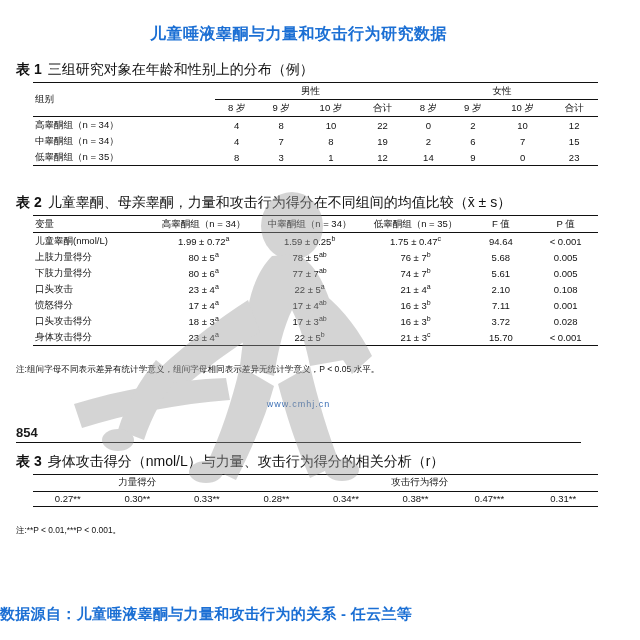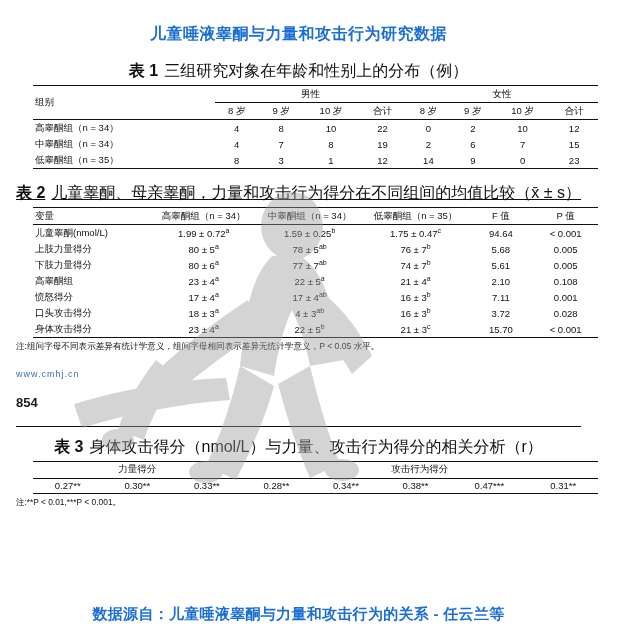--- a/index.html
+++ b/index.html
@@ -29,29 +29,27 @@
     font-weight: bold;
     padding-top: 24px;
     padding-bottom: 10px;
     letter-spacing: 0.5px;
   }
   .footer-title {
     position: absolute;
     left: 0;
     right: 0;
     bottom: 16px;
-    text-align: center;
     color: #1b6fd4;
     font-size: 15px;
     font-weight: bold;
     letter-spacing: 0.3px;
   }
   .tbl-caption {
-    text-align: center;
-    font-size: 16px;
+    font-size: 14px;
     color: #111;
     margin: 6px 0 3px 0;
   }
   .tbl-caption .cap-label {
     font-weight: bold;
     margin-right: 6px;
   }
   table.doc {
     width: 100%;
     border-collapse: collapse;
@@ -68,37 +66,37 @@
   .rule-bot td, .rule-bot th { border-bottom: 1.6px solid #111; }
   .rule-thin td, .rule-thin th { border-bottom: 0.8px solid #111; }
   .ctr { text-align: center; }
   .lft { text-align: left; }
   .sub-rule {
     border-bottom: 0.8px solid #111;
   }
   .note {
     font-size: 8.6px;
     color: #111;
-    margin-top: 3px;
+    margin-top: 18px;
     line-height: 1.35;
   }
   .watermark-line {
-    text-align: left;
+    text-align: center;
     font-size: 9px;
     color: #3b6fb5;
     letter-spacing: 1px;
-    margin-top: 16px;
+    margin-top: 23px;
   }
   .journal-bar {
     display: flex;
     justify-content: space-between;
     align-items: flex-end;
     margin-top: 16px;
     border-bottom: 1.1px solid #111;
-    padding-bottom: 16px;
+    padding-bottom: 2px;
   }
   .journal-bar .pageno {
     font-size: 13px;
     font-weight: bold;
   }
   .journal-bar .jtitle {
     font-size: 9px;
     font-style: italic;
     font-family: "Liberation Serif", serif;
   }
@@ -175,21 +173,21 @@
       <td class="ctr">1</td>
       <td class="ctr">12</td>
       <td class="ctr">14</td>
       <td class="ctr">9</td>
       <td class="ctr">0</td>
       <td class="ctr">23</td>
     </tr>
   </tbody>
     </table>
 
-  <div class="tbl-caption" style="margin-top:14px;text-decoration:underline;">
+  <div class="tbl-caption" style="margin-top:28px;">
     <span class="cap-label">表 2</span><span>儿童睾酮、母亲睾酮，力量和攻击行为得分在不同组间的均值比较（x̄ ± s）</span>
   </div>
 
   <table class="doc">
     <tbody>
         <tr class="rule-top rule-thin">
       <td class="lft" style="width:20%">变量</td>
       <td class="ctr" style="width:18%">高睾酮组（n = 34）</td>
       <td class="ctr" style="width:18%">中睾酮组（n = 34）</td>
       <td class="ctr" style="width:18%">低睾酮组（n = 35）</td>
@@ -214,39 +212,39 @@
     </tr>
     <tr>
       <td class="lft">下肢力量得分</td>
       <td class="ctr"><span>80 ± 6</span><sup class="ltr">a</sup></td>
       <td class="ctr"><span>77 ± 7</span><sup class="ltr">ab</sup></td>
       <td class="ctr"><span>74 ± 7</span><sup class="ltr">b</sup></td>
       <td class="ctr">5.61</td>
       <td class="ctr">0.005</td>
     </tr>
     <tr>
-      <td class="lft">高睾酮组</td>
+      <td class="lft">口头攻击</td>
       <td class="ctr"><span>23 ± 4</span><sup class="ltr">a</sup></td>
       <td class="ctr"><span>22 ± 5</span><sup class="ltr">a</sup></td>
       <td class="ctr"><span>21 ± 4</span><sup class="ltr">a</sup></td>
       <td class="ctr">2.10</td>
       <td class="ctr">0.108</td>
     </tr>
     <tr>
       <td class="lft">愤怒得分</td>
       <td class="ctr"><span>17 ± 4</span><sup class="ltr">a</sup></td>
       <td class="ctr"><span>17 ± 4</span><sup class="ltr">ab</sup></td>
       <td class="ctr"><span>16 ± 3</span><sup class="ltr">b</sup></td>
       <td class="ctr">7.11</td>
       <td class="ctr">0.001</td>
     </tr>
     <tr>
       <td class="lft">口头攻击得分</td>
       <td class="ctr"><span>18 ± 3</span><sup class="ltr">a</sup></td>
-      <td class="ctr"><span>4 ± 3</span><sup class="ltr">ab</sup></td>
+      <td class="ctr"><span>17 ± 3</span><sup class="ltr">ab</sup></td>
       <td class="ctr"><span>16 ± 3</span><sup class="ltr">b</sup></td>
       <td class="ctr">3.72</td>
       <td class="ctr">0.028</td>
     </tr>
     <tr class="rule-bot">
       <td class="lft">身体攻击得分</td>
       <td class="ctr"><span>23 ± 4</span><sup class="ltr">a</sup></td>
       <td class="ctr"><span>22 ± 5</span><sup class="ltr">b</sup></td>
       <td class="ctr"><span>21 ± 3</span><sup class="ltr">c</sup></td>
       <td class="ctr">15.70</td>

